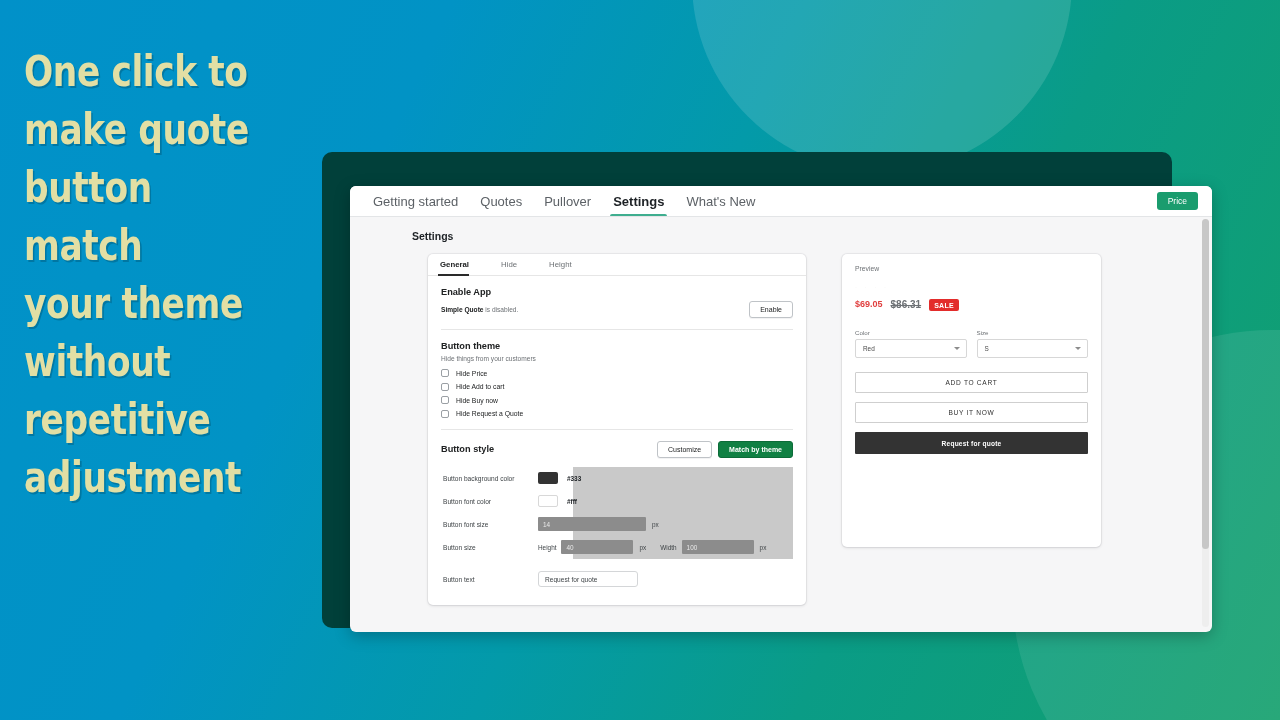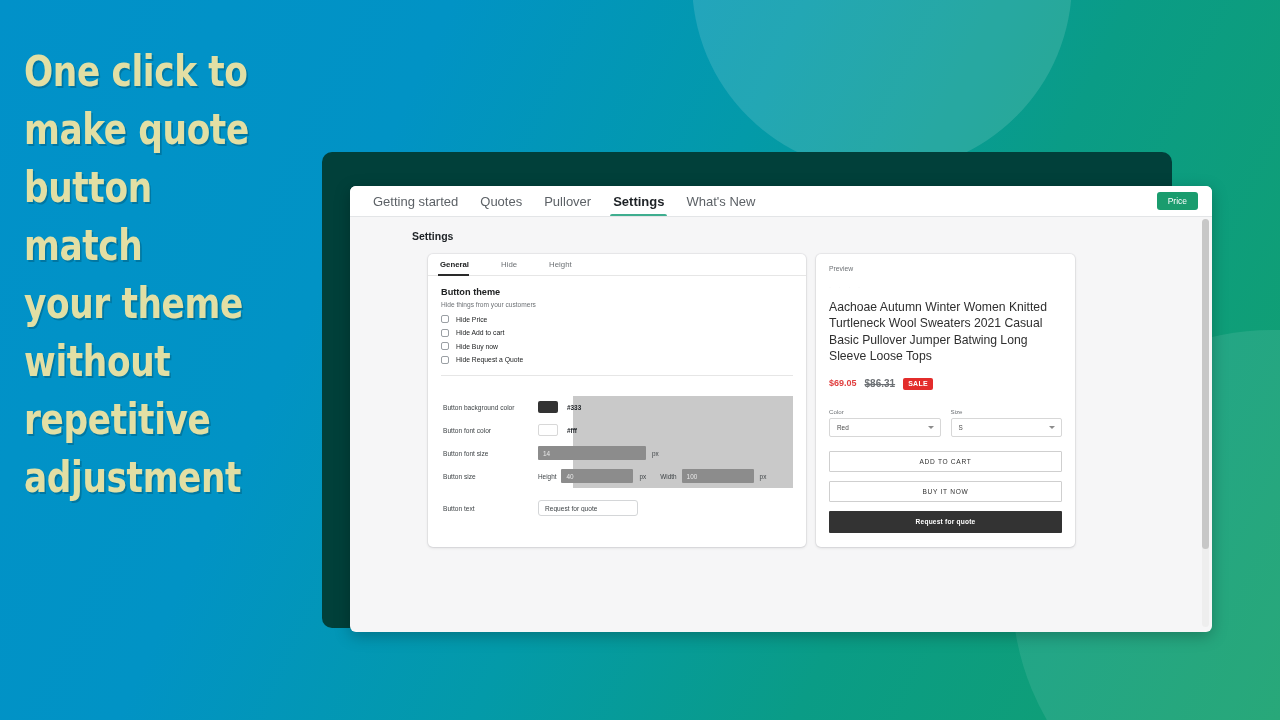--- a/index.html
+++ b/index.html
@@ -107,21 +107,21 @@
     border-radius: 3px;
     border: none;
     cursor: pointer;
     font-family: "Liberation Sans", sans-serif;
   }
 
   
   #content { padding: 13px 16px 0 16px; position: relative; height: calc(100% - 31px); }
   #page-title { font-size: 10.5px; font-weight: bold; color: #1d2125; margin: 0 0 12px 46px; }
 
-  #columns { display: flex; gap: 10px; margin-left: 62px; }
+  #columns { display: flex; gap: 36px; margin-left: 62px; }
 
   .card {
     background: #ffffff;
     border-radius: 5px;
     box-shadow: 0 0 0 1px rgba(22,29,37,0.05), 0 1px 3px rgba(63,63,68,0.15);
   }
 
   
   #settings-card { width: 378px; padding: 0 0 14px 0; }
   #card-tabs {
@@ -371,20 +371,28 @@
             <span>General</span>
           </div>
           <div class="card-tab">
             <span>Hide</span>
           </div>
           <div class="card-tab">
             <span>Height</span>
           </div>
         </div>
 
+        <div class="sec">
+          <div class="sec-title">Enable App</div>
+          <div class="enable-row">
+            <p class="sec-sub"><b>Simple Quote</b><span> is disabled.</span></p>
+            <button id="enable-button">Enable</button>
+          </div>
+          <div class="divider"></div>
+        </div>
 
         <div class="sec">
           <div class="sec-title">Button theme</div>
           <p class="sec-sub">Hide things from your customers</p>
           <div class="check-list">
             <div class="check-row">
               <span class="check-box"></span>
               <span class="check-label">Hide Price</span>
             </div>
             <div class="check-row">
@@ -397,20 +405,27 @@
             </div>
             <div class="check-row">
               <span class="check-box"></span>
               <span class="check-label">Hide Request a Quote</span>
             </div>
           </div>
           <div class="divider"></div>
         </div>
 
         <div class="sec">
+          <div class="style-head">
+            <div class="sec-title" style="margin:0">Button style</div>
+            <div class="style-buttons">
+              <button id="customize-button">Customize</button>
+              <button id="match-theme-button">Match by theme</button>
+            </div>
+          </div>
 
           <div class="style-table" id="style-block">
             <div class="shaded-area"></div>
             <div id="style-block-inner">
 
               <div class="style-row">
                 <div class="style-label">Button background color</div>
                 <div class="style-field">
                   <span class="swatch swatch-dark"></span>
                   <span class="hexval">#333</span>
@@ -452,21 +467,20 @@
             <div class="style-field">
               <input class="text-input" value="Request for quote" style="">
             </div>
           </div>
         </div>
       </div>
 
       <div class="card" id="preview-card">
         <div id="preview-label">Preview</div>
         <div id="preview-meta">· · · ·</div>
-        <div id="product-title">Aachoae Autumn Winter Women Knitted Turtleneck Wool Sweaters 2021 Casual Basic Pullover Jumper Batwing Long Sleeve Loose Tops</div>
 
         <div id="price-row">
           <span id="price-sale">$69.05</span>
           <span id="price-compare">$86.31</span>
           <span id="sale-badge">SALE</span>
         </div>
 
         <div class="variant-row">
           <div class="variant">
             <div class="variant-label">Color</div>

